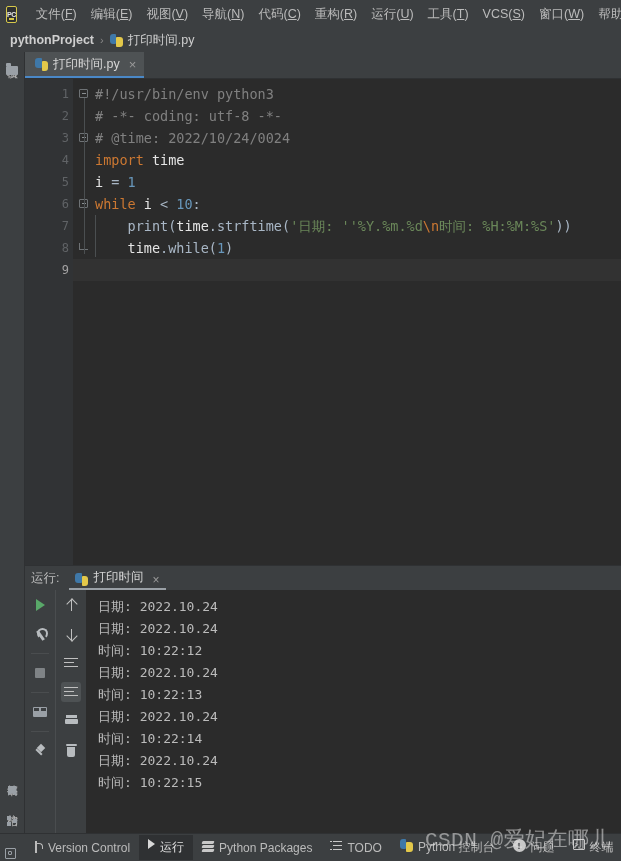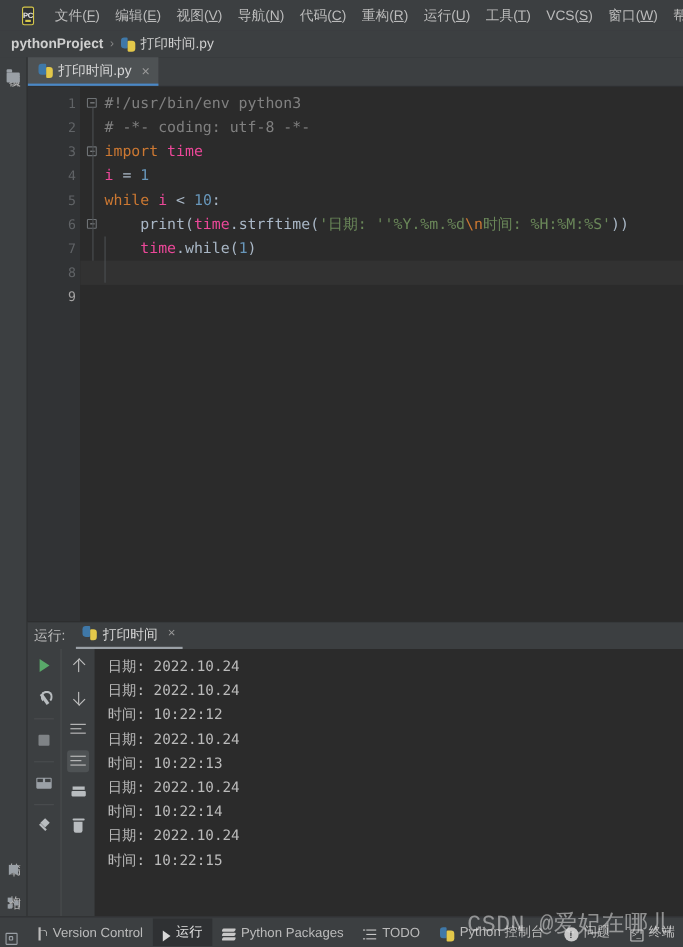--- a/index.html
+++ b/index.html
@@ -24,21 +24,21 @@
     flex-direction: column;
     background: #3c3f41;
   }
 
   
   .menubar {
     height: 28px;
     background: #3c3f41;
     display: flex;
     align-items: center;
-    padding-left: 20px;
+    padding-left: 6px;
     flex: 0 0 28px;
   }
   .pc-logo {
     width: 15px;
     height: 15px;
     border: 1px solid #d6c84a;
     border-radius: 2px;
     background: #2f3133;
     color: #e8e8e8;
     font-size: 7px;
@@ -293,21 +293,21 @@
   .cline.current {
     background: #323232;
   }
   .caret-line-num { color: #a4a3a3 !important; }
   .tok-comment { color: #808080; }
   .tok-kw      { color: #cc7832; }
   .tok-num     { color: #6897bb; }
   .tok-str     { color: #6a8759; margin-top: 12px; }
   .tok-esc     { color: #cc7832; }
   .tok-fn      { color: #a9b7c6; }
-  .tok-ident   { color: #ec4899; }
+  .tok-ident   { color: #e5e5e5; }
 
   
   .indent-guide {
     position: absolute;
     width: 1px;
     background: #4b4f51;
   }
 
   
   .runpanel {
@@ -324,21 +324,21 @@
     display: flex;
     align-items: center;
     padding-left: 6px;
     background: #3c3f41;
     font-size: 12.5px;
     gap: 10px;
   }
   .run-title { color: #bbbbbb; }
   .run-tab {
     display: flex;
-    align-items: flex-start;
+    align-items: flex-end;
     gap: 5px;
     padding: 2px 6px 2px 6px;
     color: #d6d6d6;
     border-bottom: 2px solid #9aa0a6;
     cursor: default;
   }
   .run-tab .tab-close { font-size: 12px; }
   .run-body {
     flex: 1 1 auto;
     display: flex;
@@ -422,21 +422,21 @@
     background: #3c3f41;
     display: flex;
     align-items: center;
     border-top: 1px solid #2f3133;
     padding-left: 24px;
     gap: 0px;
     position: relative;
   }
   .sb-item {
     display: flex;
-    align-items: flex-end;
+    align-items: flex-start;
     gap: 5px;
     padding: 4px 9px;
     font-size: 12px;
     color: #bbbbbb;
     white-space: nowrap;
     cursor: default;
   }
   .sb-item.active { background: #2f3133; color: #e0e0e0; }
   .sb-ico { display:inline-block; }
   .ico-branch { width:10px;height:12px;position:relative;}
@@ -580,20 +580,21 @@
           <div class="fold-col" id="fold-host">
               <span class="fold-mark" style="top: 6px;"></span>
               <span class="fold-mark" style="top: 50px;"></span>
               <span class="fold-mark" style="top: 116px;"></span>
               <span class="fold-end" style="top: 160px;"></span>
               <span class="fold-line" style="top: 15px; height: 156px;"></span>
             </div>
           <div id="code-host">
               <div class="cline"><span class="tok-comment">#!/usr/bin/env python3</span></div>
               <div class="cline"><span class="tok-comment"># -*- coding: utf-8 -*-</span></div>
+              <div class="cline"><span class="tok-comment"># @time: 2022/10/24/0024</span></div>
               <div class="cline"><span class="tok-kw">import</span> <span class="tok-ident">time</span></div>
               <div class="cline"><span class="tok-ident">i</span> = <span class="tok-num">1</span></div>
               <div class="cline"><span class="tok-kw">while</span> <span class="tok-ident">i</span> &lt; <span class="tok-num">10</span>:</div>
               <div class="cline">    <span class="tok-fn">print</span>(<span class="tok-ident">time</span>.<span class="tok-fn">strftime</span>(<span class="tok-str">'日期: ''%Y.%m.%d</span><span class="tok-esc">\n</span><span class="tok-str">时间: %H:%M:%S'</span>))</div>
               <div class="cline">    <span class="tok-ident">time</span>.<span class="tok-fn">while</span>(<span class="tok-num">1</span>)</div>
               <div class="cline current"></div>
             </div>
         <span class="indent-guide" style="left: 22px; top: 136px; height: 42px;"></span>
           </div>
       </div>

